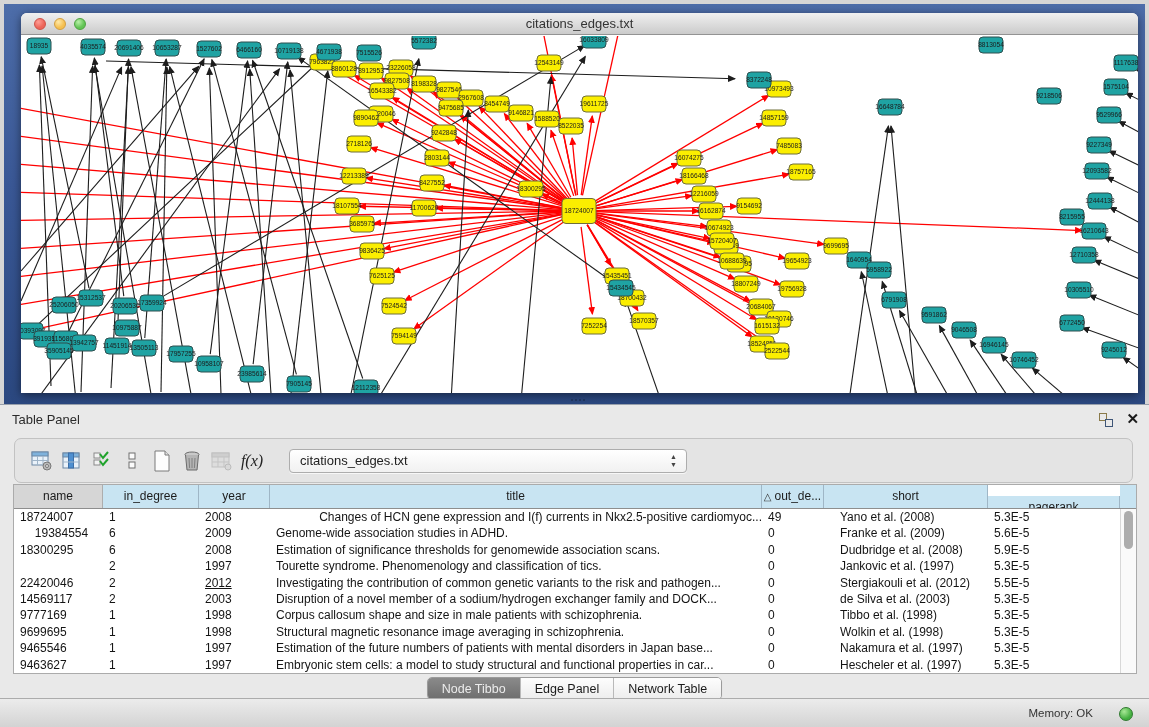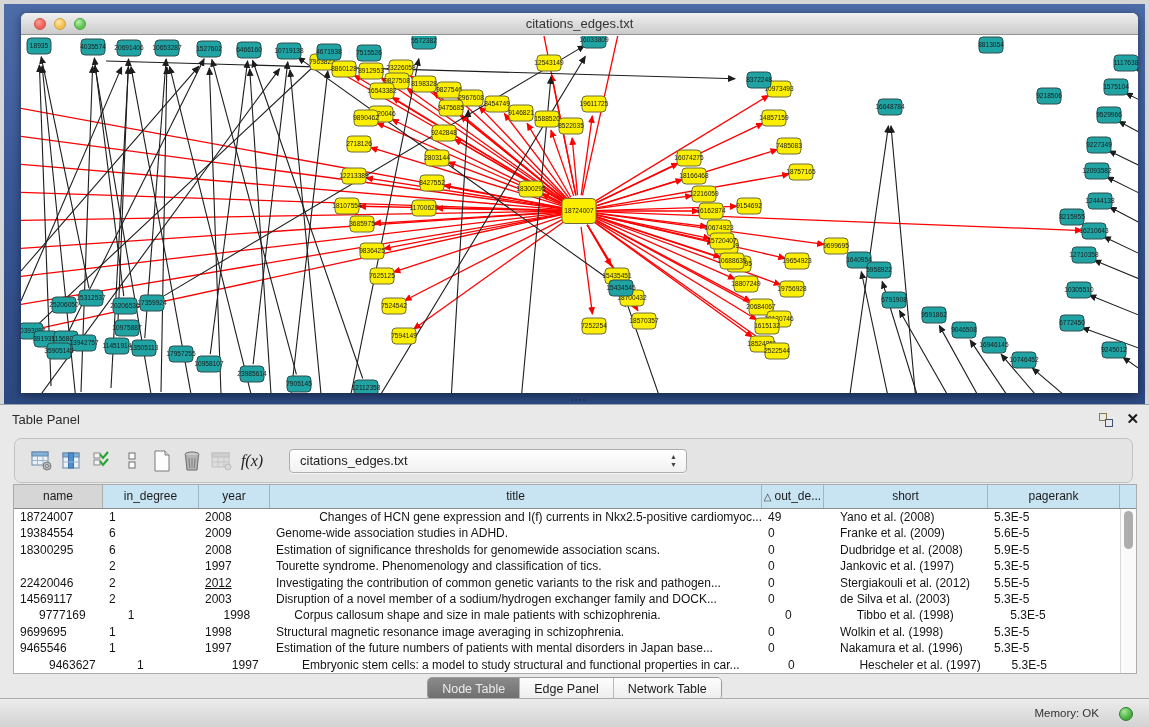--- a/index.html
+++ b/index.html
@@ -63,21 +63,21 @@
   .seg { display:flex; border:1px solid #9B9B9B; border-radius:5px; overflow:hidden;
     box-shadow:0 1px 1px rgba(0,0,0,.15); }
   .seg button { border:none; height:21px; padding:0 14px; font-size:12.5px;
     font-family:"Liberation Sans",sans-serif; background:linear-gradient(180deg,#FDFDFD,#EDEDED);
     color:#1B1B1B; border-right:1px solid #B9B9B9; }
   .seg button:last-child { border-right:none; }
   .seg button.active { background:linear-gradient(180deg,#8A8A8A,#6E6E6E); color:#ECECEC; }
 
   .statusbar { position:absolute; left:0; top:293px; width:100%; height:30px;
     background:linear-gradient(180deg,#ECECEC,#D2D2D2); border-top:1px solid #ACACAC; }
-  .mem { position:absolute; right:50px; top:0; line-height:29px; font-size:11.5px; color:#333;margin-left:8px; }
+  .mem { position:absolute; right:56px; top:0; line-height:29px; font-size:11.5px; color:#333;margin-left:8px; }
   .memdot { position:absolute; right:16px; top:8px; width:14px; height:14px; border-radius:50%;
     background:radial-gradient(circle at 35% 30%,#A8E896,#42AE3F 65%); border:1px solid #2F7A2F; }
 
   
   .mi { display:block; }
 </style>
 </head>
 <body>
 
 <div class="network-bg">
@@ -755,35 +755,35 @@
   </div>
 
   <div class="table-wrap">
     <div class="thead" id="thead">
         <div class="th sel" style="width: 89px;"><span>name</span></div>
         <div class="th" style="width: 96px;"><span>in_degree</span></div>
         <div class="th" style="width: 71px;"><span>year</span></div>
         <div class="th" style="width: 492px;"><span>title</span></div>
         <div class="th" style="width: 62px;"><span class="sort">△</span><span>out_de...</span></div>
         <div class="th" style="width: 164px;"><span>short</span></div>
-        <div class="th" style="width: 132px;"><span>pagerank</span></div>
+        <div class="th" style="width: 132px; margin-top: 11px;"><span>pagerank</span></div>
         <div class="th" style="width: 16px; background: rgb(200, 228, 242); border-right: none;"></div>
       </div>
     <div id="tbody">
         <div class="trow" style="height: 16.4px;">
           <div class="td" style="width: 89px; line-height: 16.4px;">18724007</div>
           <div class="td" style="width: 96px; line-height: 16.4px;">1</div>
           <div class="td" style="width: 71px; line-height: 16.4px;">2008</div>
           <div class="td" style="width: 492px; line-height: 16.4px; text-align: right;">Changes of HCN gene expression and I(f) currents in Nkx2.5-positive cardiomyoc...</div>
           <div class="td" style="width: 62px; line-height: 16.4px;">49</div>
           <div class="td" style="width: 164px; line-height: 16.4px; padding-left: 16px;">Yano et al. (2008)</div>
           <div class="td" style="width: 132px; line-height: 16.4px;">5.3E-5</div>
         </div>
         <div class="trow" style="height: 16.4px;">
-          <div class="td" style="width: 89px; line-height: 16.4px;">19384554</div>
+          <div class="td" style="width: 89px; line-height: 16.4px; text-align: center;">19384554</div>
           <div class="td" style="width: 96px; line-height: 16.4px;">6</div>
           <div class="td" style="width: 71px; line-height: 16.4px;">2009</div>
           <div class="td" style="width: 492px; line-height: 16.4px;">Genome-wide association studies in ADHD.</div>
           <div class="td" style="width: 62px; line-height: 16.4px;">0</div>
           <div class="td" style="width: 164px; line-height: 16.4px; padding-left: 16px;">Franke et al. (2009)</div>
           <div class="td" style="width: 132px; line-height: 16.4px;">5.6E-5</div>
         </div>
         <div class="trow" style="height: 16.4px;">
           <div class="td" style="width: 89px; line-height: 16.4px;">18300295</div>
           <div class="td" style="width: 96px; line-height: 16.4px;">6</div>
@@ -813,21 +813,21 @@
         </div>
         <div class="trow" style="height: 16.4px;">
           <div class="td" style="width: 89px; line-height: 16.4px;">14569117</div>
           <div class="td" style="width: 96px; line-height: 16.4px;">2</div>
           <div class="td" style="width: 71px; line-height: 16.4px;">2003</div>
           <div class="td" style="width: 492px; line-height: 16.4px;">Disruption of a novel member of a sodium/hydrogen exchanger family and DOCK...</div>
           <div class="td" style="width: 62px; line-height: 16.4px;">0</div>
           <div class="td" style="width: 164px; line-height: 16.4px; padding-left: 16px;">de Silva et al. (2003)</div>
           <div class="td" style="width: 132px; line-height: 16.4px;">5.3E-5</div>
         </div>
-        <div class="trow" style="height: 16.4px; padding-left: 19px;">
+        <div class="trow" style="height: 16.4px;">
           <div class="td" style="width: 89px; line-height: 16.4px;">9777169</div>
           <div class="td" style="width: 96px; line-height: 16.4px;">1</div>
           <div class="td" style="width: 71px; line-height: 16.4px;">1998</div>
           <div class="td" style="width: 492px; line-height: 16.4px;">Corpus callosum shape and size in male patients with schizophrenia.</div>
           <div class="td" style="width: 62px; line-height: 16.4px;">0</div>
           <div class="td" style="width: 164px; line-height: 16.4px; padding-left: 16px;">Tibbo et al. (1998)</div>
           <div class="td" style="width: 132px; line-height: 16.4px;">5.3E-5</div>
         </div>
         <div class="trow" style="height: 16.4px;">
           <div class="td" style="width: 89px; line-height: 16.4px;">9699695</div>
@@ -837,41 +837,41 @@
           <div class="td" style="width: 62px; line-height: 16.4px;">0</div>
           <div class="td" style="width: 164px; line-height: 16.4px; padding-left: 16px;">Wolkin et al. (1998)</div>
           <div class="td" style="width: 132px; line-height: 16.4px;">5.3E-5</div>
         </div>
         <div class="trow" style="height: 16.4px;">
           <div class="td" style="width: 89px; line-height: 16.4px;">9465546</div>
           <div class="td" style="width: 96px; line-height: 16.4px;">1</div>
           <div class="td" style="width: 71px; line-height: 16.4px;">1997</div>
           <div class="td" style="width: 492px; line-height: 16.4px;">Estimation of the future numbers of patients with mental disorders in Japan base...</div>
           <div class="td" style="width: 62px; line-height: 16.4px;">0</div>
-          <div class="td" style="width: 164px; line-height: 16.4px; padding-left: 16px;">Nakamura et al. (1996)</div>
+          <div class="td" style="width: 164px; line-height: 16.4px; padding-left: 16px;">Nakamura et al. (1997)</div>
           <div class="td" style="width: 132px; line-height: 16.4px;">5.3E-5</div>
         </div>
-        <div class="trow" style="height: 16.4px; margin-left: 29px;">
+        <div class="trow" style="height: 16.4px;">
           <div class="td" style="width: 89px; line-height: 16.4px;">9463627</div>
           <div class="td" style="width: 96px; line-height: 16.4px;">1</div>
           <div class="td" style="width: 71px; line-height: 16.4px;">1997</div>
           <div class="td" style="width: 492px; line-height: 16.4px;">Embryonic stem cells: a model to study structural and functional properties in car...</div>
           <div class="td" style="width: 62px; line-height: 16.4px;">0</div>
           <div class="td" style="width: 164px; line-height: 16.4px; padding-left: 16px;">Hescheler et al. (1997)</div>
           <div class="td" style="width: 132px; line-height: 16.4px;">5.3E-5</div>
         </div>
       </div>
     <div class="vscroll">
       <div class="vthumb"></div>
     </div>
   </div>
 
   <div class="tabs-row">
     <div class="seg">
-      <button class="active">Node Table</button>
+      <button class="active">Node Tibbo</button>
       <button>Edge Panel</button>
       <button>Network Table</button>
     </div>
   </div>
 
   <div class="statusbar">
     <span class="mem">Memory: OK</span>
     <span class="memdot"></span>
   </div>
 </div>

